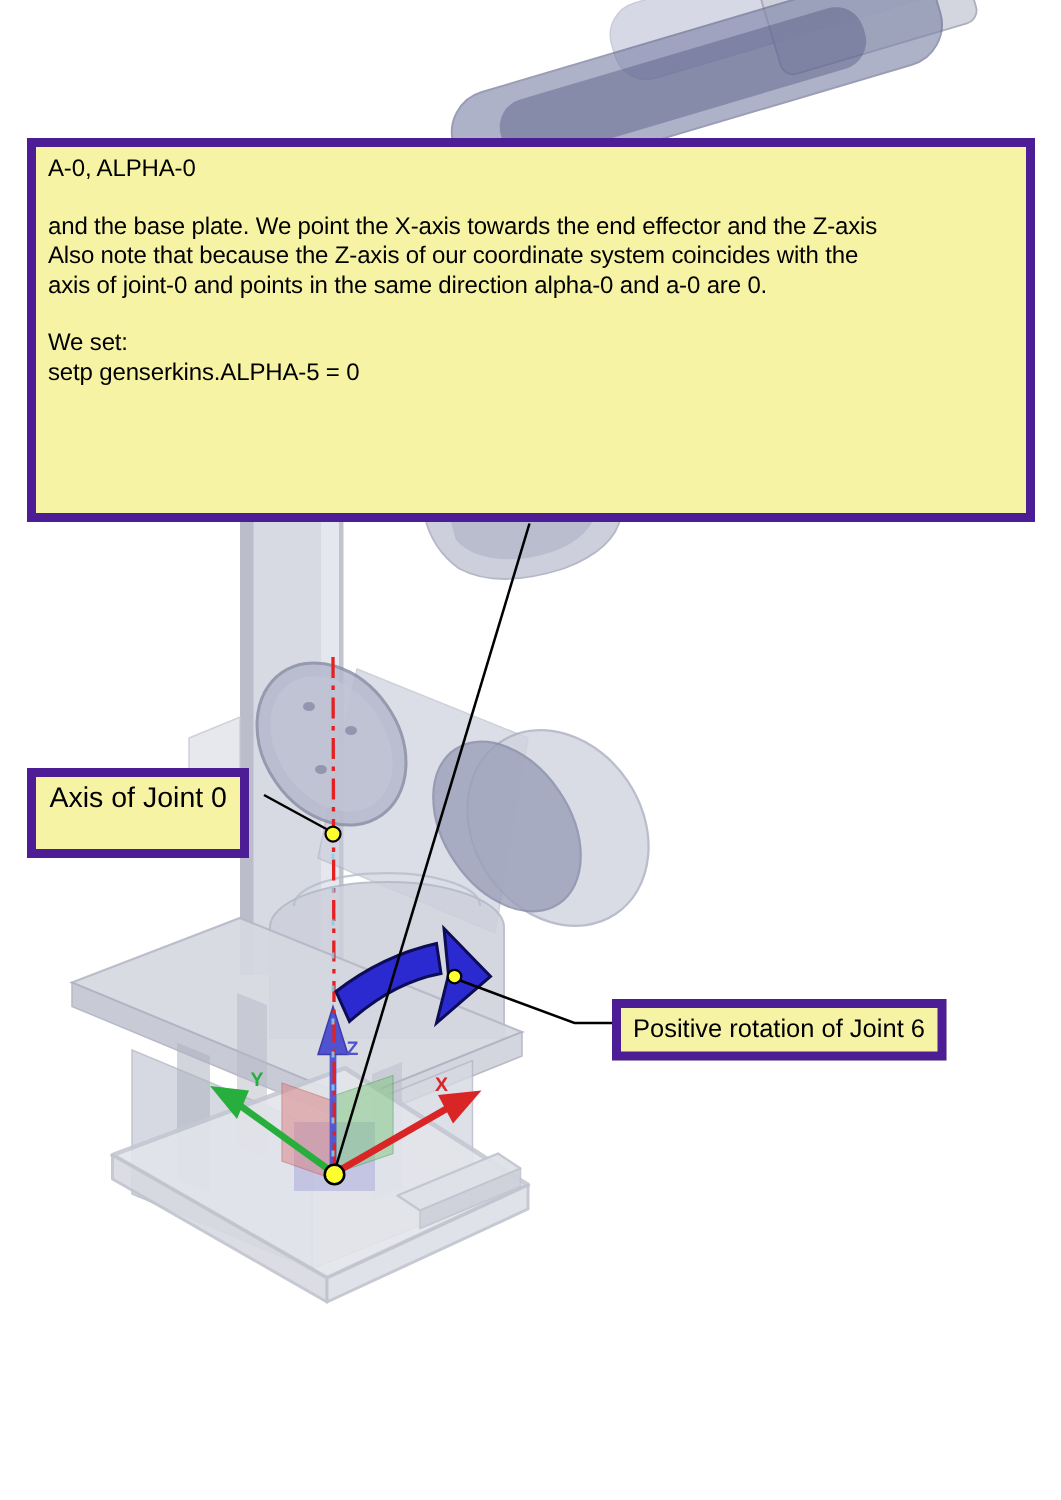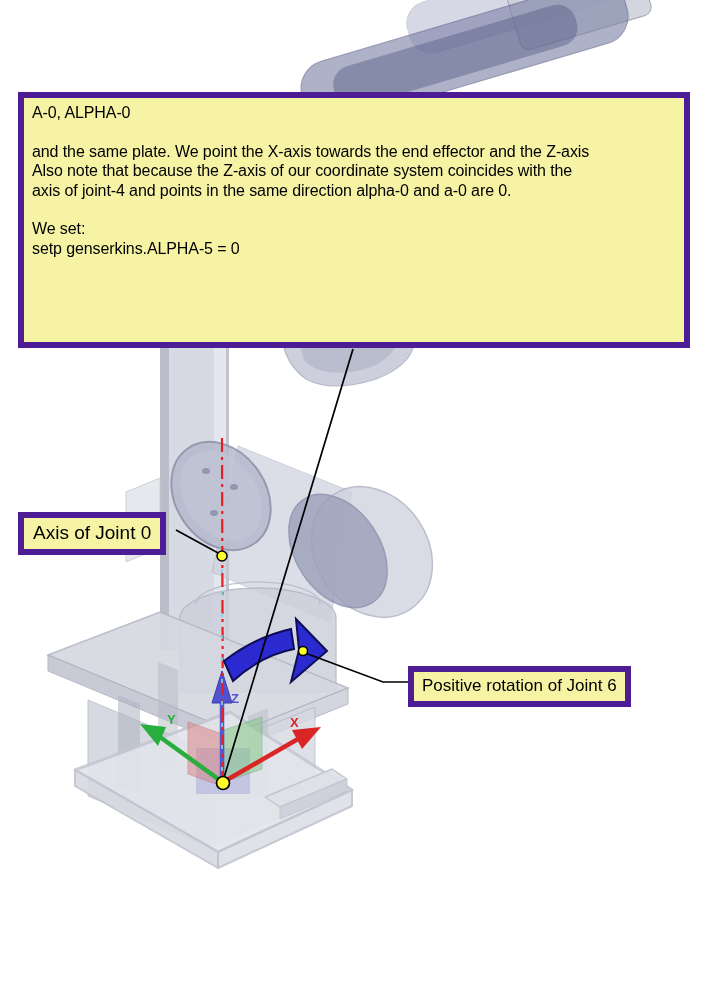--- a/index.html
+++ b/index.html
@@ -13,21 +13,21 @@
     box-sizing:border-box;z-index:5;
   }
   #note{
     left:18px;top:92px;width:672px;height:256px;
     padding:5px 8px 0 8px;font-size:16px;line-height:19.4px;
     letter-spacing:-0.1px;
   }
   .tl{min-height:19.4px;white-space:nowrap;overflow:hidden;}
   #axis-label{
     left:18px;top:512px;font-size:19px;line-height:25px;
-    padding:2px 9px 4px 9px;white-space:nowrap;
+    padding:2px 9px 21px 9px;white-space:nowrap;
   }
   #rot-label{
     left:408px;top:666px;font-size:17px;line-height:22px;
     padding:3px 8px 4px 8px;white-space:nowrap;
   }
   svg text{font-family:"Liberation Sans", sans-serif;font-weight:bold;}
 </style>
 </head>
 <body>
 
@@ -130,23 +130,23 @@
   </g>
 
   <circle cx="222" cy="556" r="5" stroke="#000" stroke-width="1.5" style="fill: rgb(255, 255, 46);"></circle>
   <circle cx="303" cy="651" r="4.5" stroke="#000" stroke-width="1.5" style="fill: rgb(255, 255, 46);"></circle>
   <circle cx="223" cy="783" r="6.5" stroke="#000" stroke-width="1.7" style="fill: rgb(255, 255, 46);"></circle>
 </svg>
 
 <div class="ann" id="note" style="background-color: rgb(247, 243, 165);">
   <div class="tl">A-0, ALPHA-0</div>
   <div class="tl"></div>
-  <div class="tl">and the same plate. We point the X-axis towards the end effector and the Z-axis</div>
+  <div class="tl">and the base plate. We point the X-axis towards the end effector and the Z-axis</div>
   <div class="tl">Also note that because the Z-axis of our coordinate system coincides with the</div>
-  <div class="tl">axis of joint-4 and points in the same direction alpha-0 and a-0 are 0.</div>
+  <div class="tl">axis of joint-0 and points in the same direction alpha-0 and a-0 are 0.</div>
   <div class="tl"></div>
   <div class="tl">We set:</div>
   <div class="tl">setp genserkins.ALPHA-5 = 0</div>
 </div>
 
 <div class="ann" id="axis-label" style="background-color: rgb(247, 243, 165);">Axis of Joint 0</div>
 
 <div class="ann" id="rot-label" style="background-color: rgb(247, 243, 165);">Positive rotation of Joint 6</div>
 
 </body></html>

